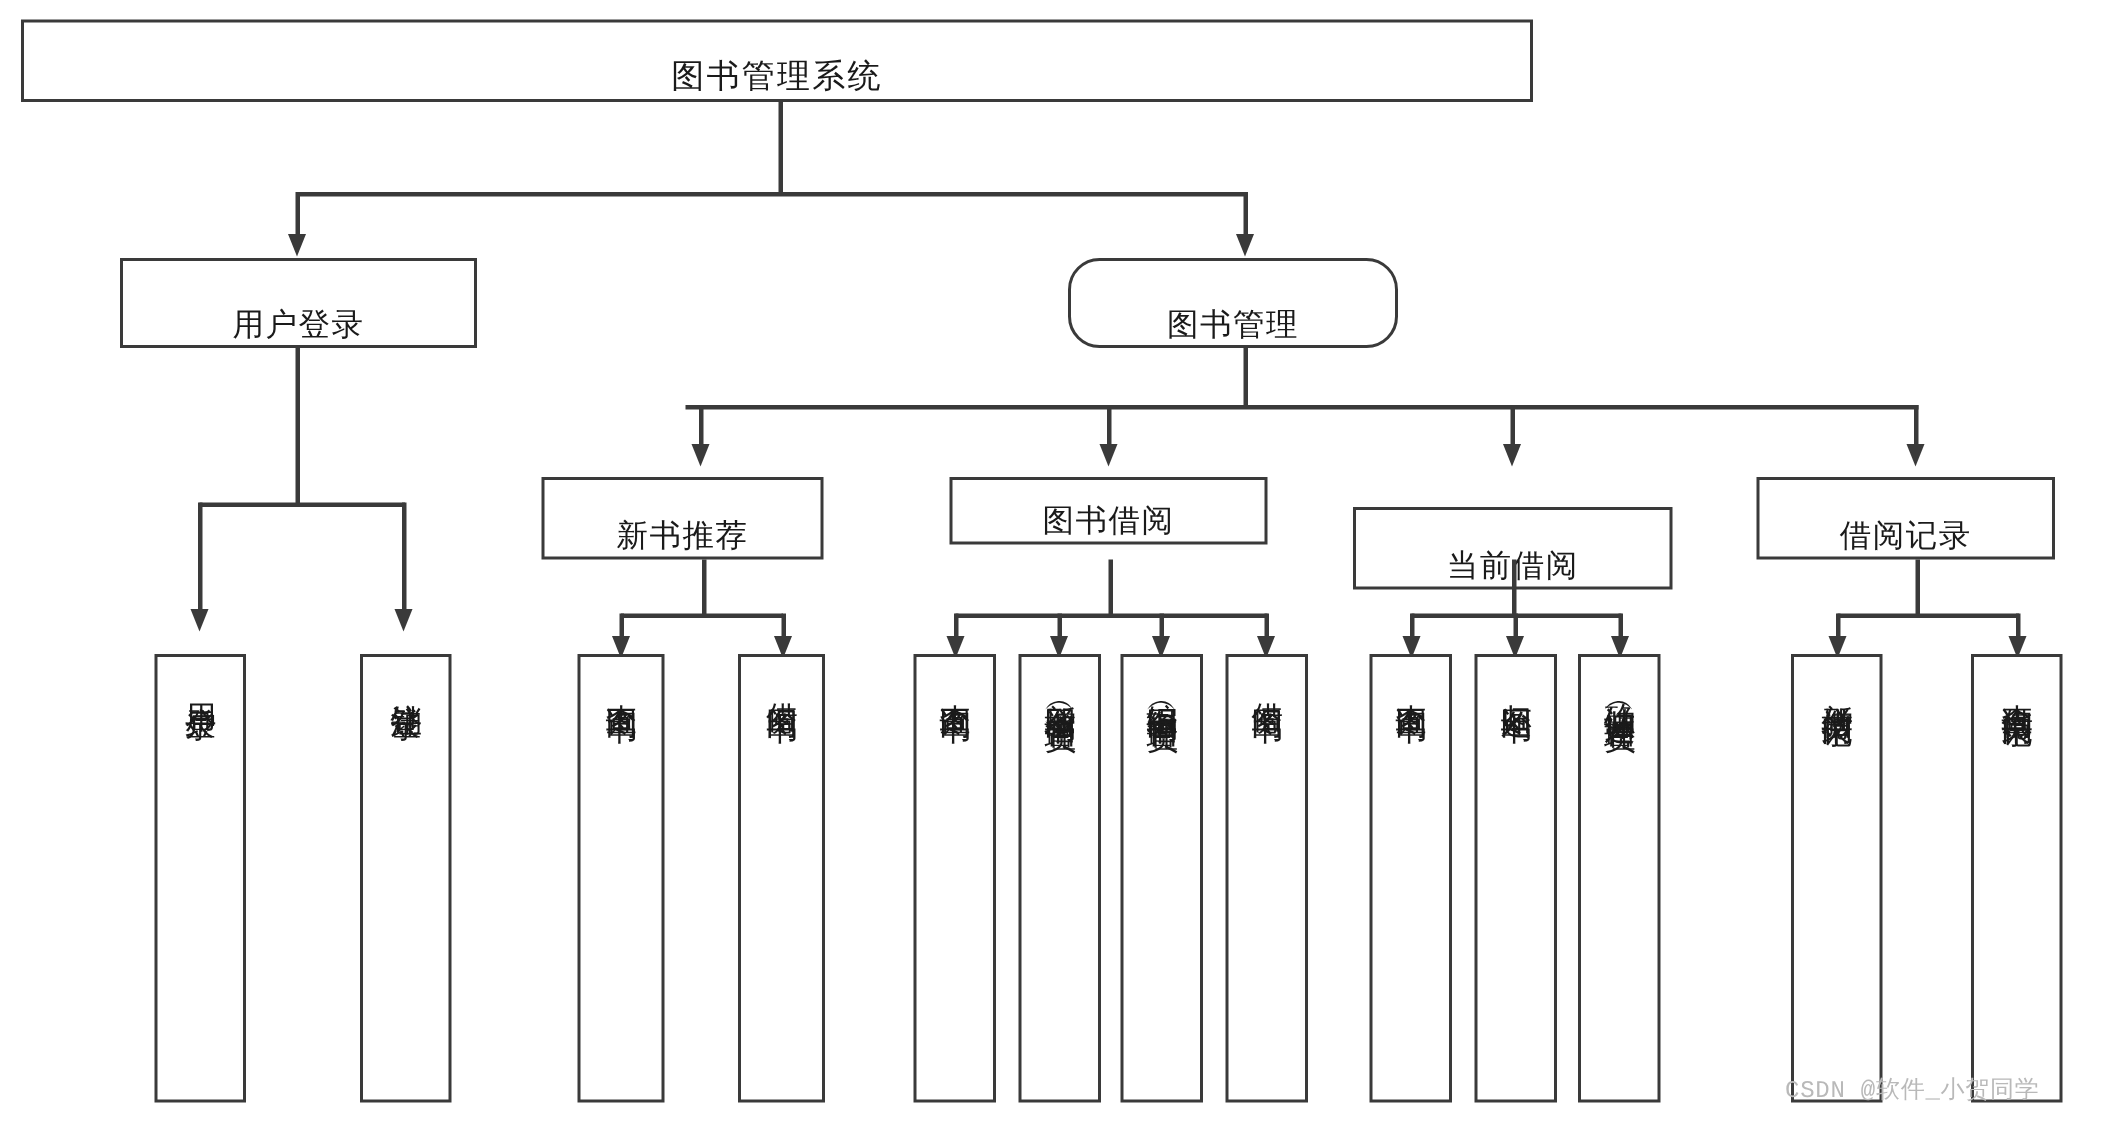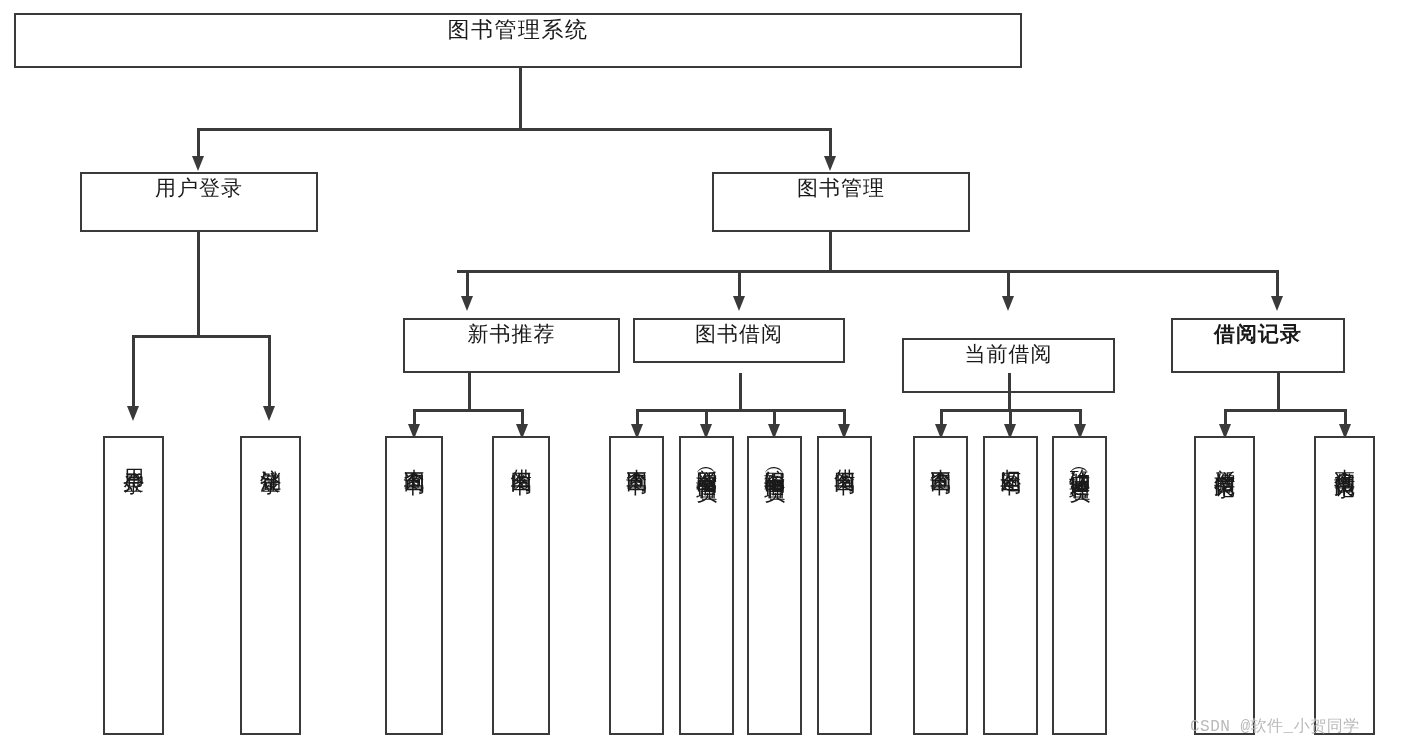--- a/index.html
+++ b/index.html
@@ -18,21 +18,21 @@
     background: #ffffff;
     overflow: hidden;
   }
   
   .node {
     position: absolute;
     box-sizing: border-box;
     border: 2.5px solid #3a3a3a;
     background: #ffffff;
     display: flex;
-    align-items: flex-start;
+    align-items: flex-end;
     justify-content: center;
     color: #1a1a1a;
   }
   .node.h {
     
     font-size: 21px;
     letter-spacing: 1px;
   }
   .node.title {
     font-size: 22px;
@@ -91,21 +91,21 @@
   <div class="edge h" style="left:198px; top:128px; width:634px;"></div>
 
   <div class="edge v" style="left:197px; top:128px; height:30px;"></div>
   <div class="arrow" style="left:191.5px; top:156px;"></div>
   <div class="edge v" style="left:829px; top:128px; height:30px;"></div>
   <div class="arrow" style="left:823.5px; top:156px;"></div>
 
   <div class="node h" style="left:80px; top:172px; width:238px; height:60px;">
     <span>用户登录</span>
   </div>
-  <div class="node h" style="left:712px; top:172px; width:258px; height:60px;">
+  <div class="node h" style="left:712px; top:172px; width:220px; height:60px;border-radius:21px;">
     <span>图书管理</span>
   </div>
 
   <div class="edge v" style="left:197px; top:232px; height:105px;"></div>
   <div class="edge h" style="left:133px; top:335px; width:137px;"></div>
   <div class="edge v" style="left:132px; top:335px; height:73px;"></div>
   <div class="arrow" style="left:126.5px; top:406px;"></div>
   <div class="edge v" style="left:268px; top:335px; height:73px;"></div>
   <div class="arrow" style="left:262.5px; top:406px;"></div>
 
@@ -113,30 +113,30 @@
   <div class="edge h" style="left:457px; top:270px; width:822px;"></div>
   <div class="edge v" style="left:466px; top:270px; height:28px;"></div>
   <div class="arrow" style="left:460.5px; top:296px;"></div>
   <div class="edge v" style="left:738px; top:270px; height:28px;"></div>
   <div class="arrow" style="left:732.5px; top:296px;"></div>
   <div class="edge v" style="left:1007px; top:270px; height:28px;"></div>
   <div class="arrow" style="left:1001.5px; top:296px;"></div>
   <div class="edge v" style="left:1276px; top:270px; height:28px;"></div>
   <div class="arrow" style="left:1270.5px; top:296px;"></div>
 
-  <div class="node h" style="left:361px; top:318px; width:217px; height:55px;margin-left:42px;">
+  <div class="node h" style="left:361px; top:318px; width:188px; height:55px;">
     <span>新书推荐</span>
   </div>
   <div class="node h" style="left:633px; top:318px; width:212px; height:45px;">
     <span>图书借阅</span>
   </div>
   <div class="node h" style="left:902px; top:318px; width:213px; height:55px;margin-top:20px;">
     <span>当前借阅</span>
   </div>
-  <div class="node h" style="left:1171px; top:318px; width:174px; height:55px;font-weight:bold;">
+  <div class="node h" style="left:1171px; top:318px; width:199px; height:55px;">
     <span>借阅记录</span>
   </div>
 
   <div class="edge v" style="left:468px; top:373px; height:38px;"></div>
   <div class="edge h" style="left:414px; top:409px; width:108px;"></div>
   <div class="edge v" style="left:413px; top:409px; height:18px;"></div>
   <div class="arrow" style="left:407.5px; top:424px;"></div>
   <div class="edge v" style="left:521px; top:409px; height:18px;"></div>
   <div class="arrow" style="left:515.5px; top:424px;"></div>
 

